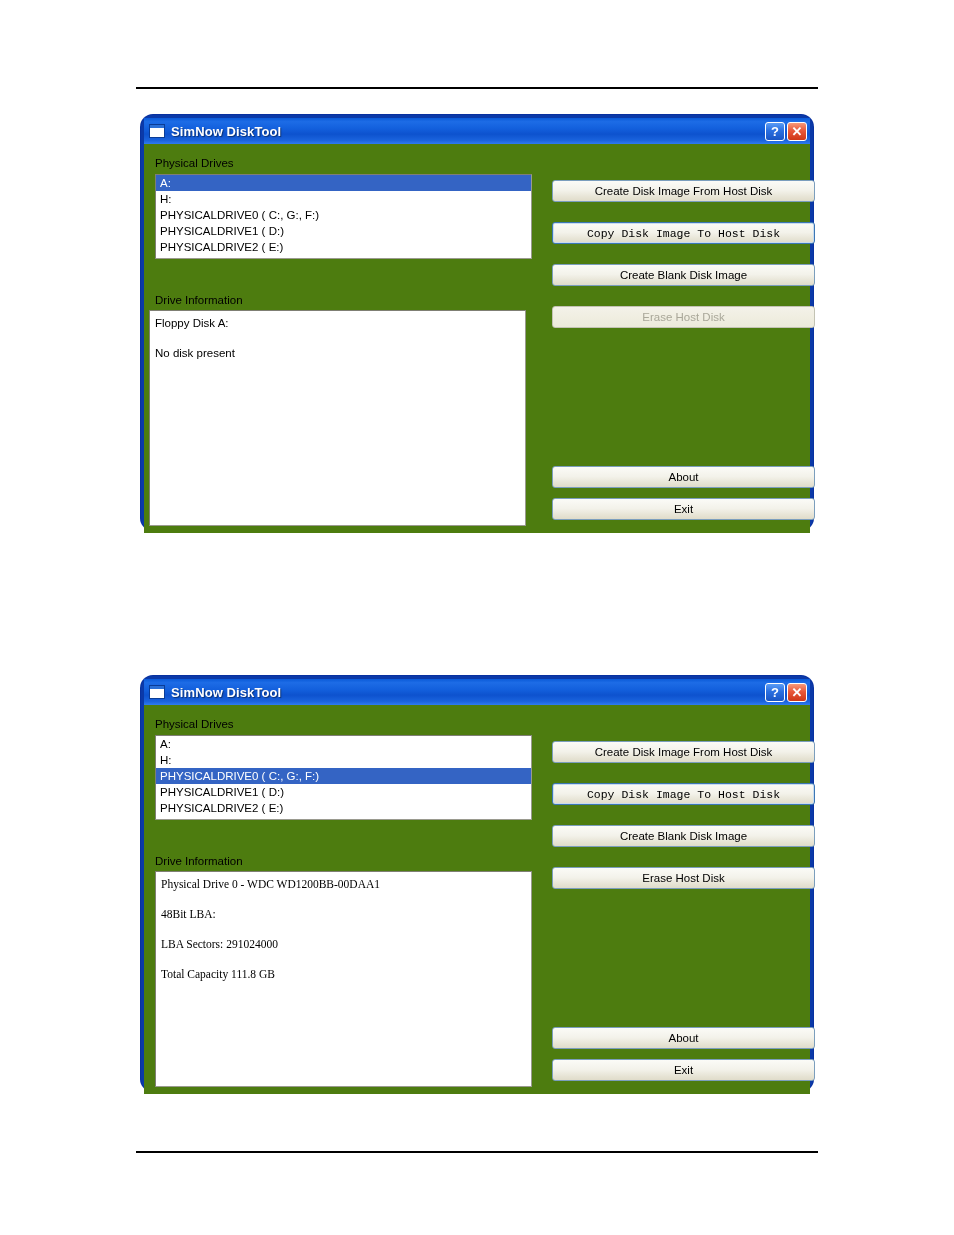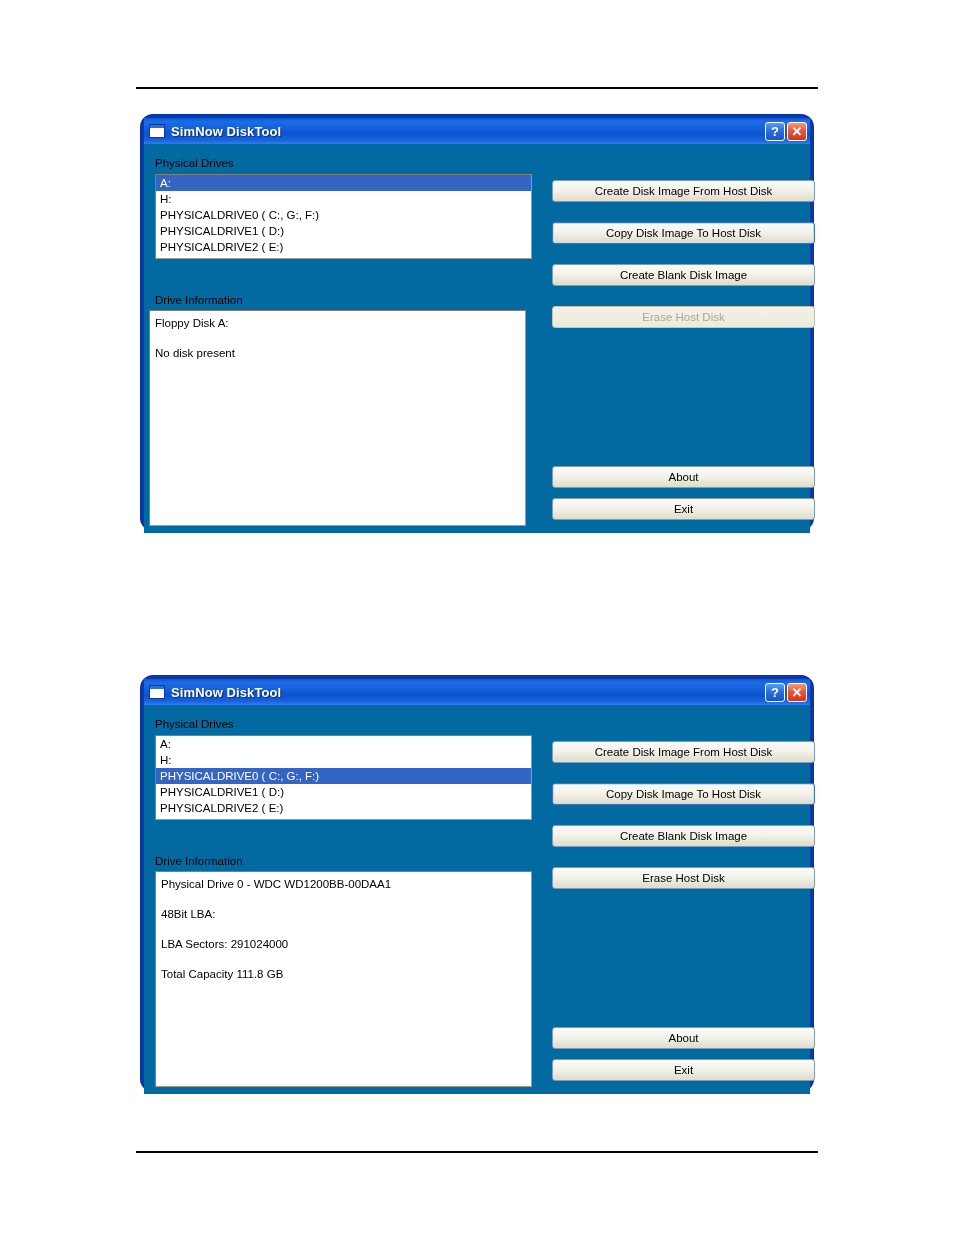--- a/index.html
+++ b/index.html
@@ -100,21 +100,21 @@
   }
   .tbtn.close {
     background: linear-gradient(to bottom, #f79a7a 0%, #e8583a 45%, #cf3717 100%);
   }
 
   
   .client {
     position: relative;
     padding: 3px;
     height: calc(100% - 26px);
-    background: #0369a1;
+    background: #4d7c0f;
   }
 
   
   .group-label {
     position: absolute;
     font-size: 11.5px;
     color: #000000;
     white-space: nowrap;
   }
 
@@ -164,20 +164,21 @@
     display: flex;
     align-items: center;
     justify-content: center;
     cursor: default;
     white-space: nowrap;
     margin-left: 12px;
   }
   .btn.focused {
     border: 1px solid #3c77b5;
     box-shadow: inset 0 0 0 1px #c9dcee;
+    font-family: Liberation Mono, monospace;
   }
   .btn.disabled {
     color: #a9a799;
     background: linear-gradient(to bottom, #f4f2e9 0%, #eceada 100%);
     border-color: #c3c3b4;
   }
 </style>
 </head>
 <body>
 
@@ -247,21 +248,21 @@
     <div class="pane" id="dlg2-list" style="left:11px; top:30px; width:377px; height:85px;">
         <div class="listitem">A:</div>
         <div class="listitem">H:</div>
         <div class="listitem selected">PHYSICALDRIVE0 ( C:, G:, F:)</div>
         <div class="listitem">PHYSICALDRIVE1 ( D:)</div>
         <div class="listitem">PHYSICALDRIVE2 ( E:)</div>
       </div>
 
     <div class="group-label" style="left:11px; top:150px;">Drive Information</div>
 
-    <div class="pane" id="dlg2-info" style="left:11px; top:166px; width:377px; height:216px; padding-top:6px;">
+    <div class="pane" id="dlg2-info" style="left:11px; top:166px; width:377px; height:216px; padding-top:6px;font-family:Liberation Serif, serif;">
         <div class="inforow">Physical Drive 0 - WDC WD1200BB-00DAA1</div>
         <div class="infospacer"></div>
         <div class="inforow">48Bit LBA:</div>
         <div class="infospacer"></div>
         <div class="inforow">LBA Sectors: 291024000</div>
         <div class="infospacer"></div>
         <div class="inforow">Total Capacity 111.8 GB</div>
       </div>
 
     <div class="btn" style="left:396px; top:36px; width:263px; height:22px;">Create Disk Image From Host Disk</div>

